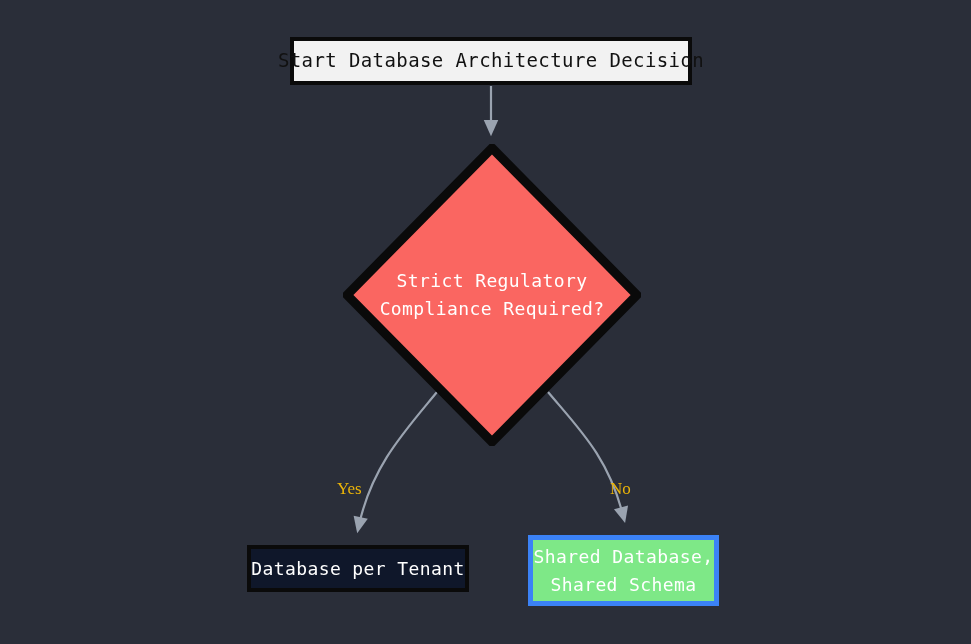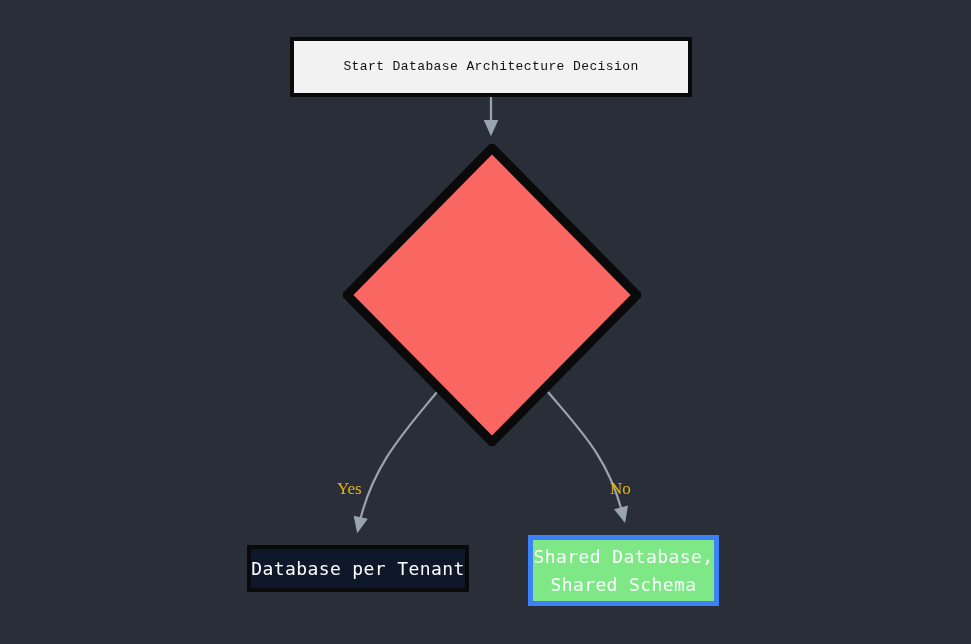--- a/index.html
+++ b/index.html
@@ -34,29 +34,28 @@
     display: flex;
     align-items: center;
     justify-content: center;
     text-align: center;
   }
 
   .node-start {
     left: 290px;
     top: 37px;
     width: 402px;
-    height: 60px;
+    height: 48px;
     background: #f2f2f2;
     border: 4px solid #0a0a0a;
     color: #111111;
-    font-size: 13px;
+    font-size: 19px;
     letter-spacing: 0.4px;
     line-height: 1.15;
     white-space: nowrap;
-    font-family: Liberation Mono, monospace;
   }
 
   .node-decision {
     left: 343px;
     top: 144px;
     width: 298px;
     height: 302px;
     background: transparent;
     border: none;
   }
@@ -141,20 +140,22 @@
   </svg>
 
   <div class="node node-start">
     <span>Start Database Architecture Decision</span>
   </div>
 
   <div class="node node-decision">
     <svg class="diamond-shape" viewBox="0 0 298 302" preserveAspectRatio="none">
       <polygon points="149,4 294,151 149,298 4,151" fill="#fa6661" stroke="#0a0a0a" stroke-width="9" stroke-linejoin="miter"></polygon>
     </svg>
+    <span class="diamond-label">Strict Regulatory
+Compliance Required?</span>
   </div>
 
   <div class="node node-db-per-tenant">
     <span>Database per Tenant</span>
   </div>
 
   <div class="node node-shared-schema">
     <span>Shared Database,
 Shared Schema</span>
   </div>

